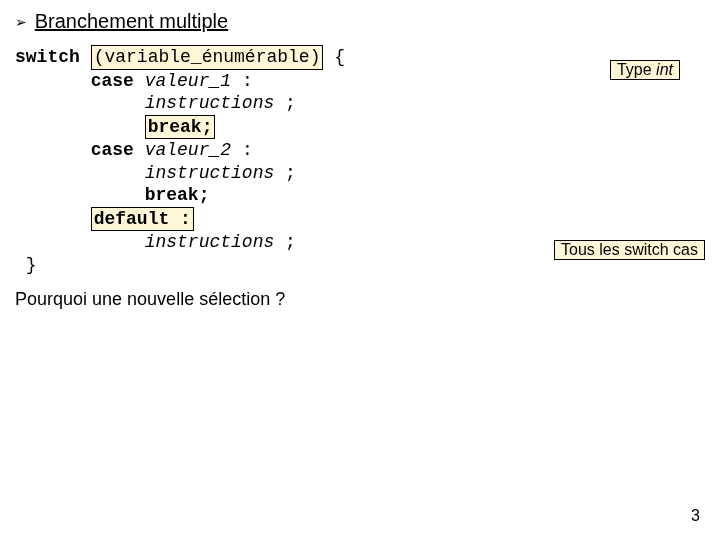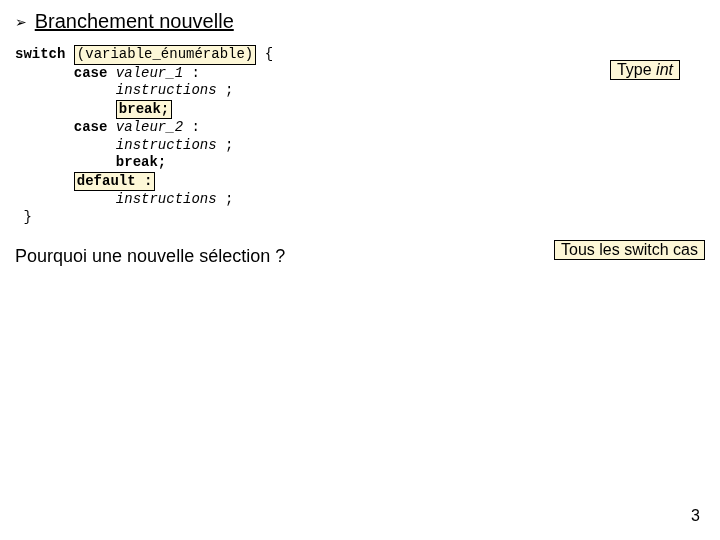--- a/index.html
+++ b/index.html
@@ -24,21 +24,21 @@
   .bullet {
     font-size: 14px;
     margin-right: 8px;
   }
   .heading {
     font-size: 20px;
     text-decoration: underline;
   }
   .code-block {
     font-family: "Courier New", monospace;
-    font-size: 14px;
+    font-size: 18px;
     line-height: 1.25;
     white-space: pre;
   }
   .kw { font-weight: bold; font-style: normal; }
   .it { font-style: italic; font-weight: normal; }
   .plain { font-style: normal; font-weight: normal; }
   .boxed {
     border: 1px solid #000;
     background: #fdf7d7;
     padding: 0 2px;
@@ -50,36 +50,36 @@
     background: #fdf7d7;
     border: 1px solid #000;
     font-family: Arial, sans-serif;
     font-size: 16px;
     padding: 0 6px;
     white-space: nowrap;
   }
   .ital { font-style: italic; }
   .question {
     font-size: 18px;
-    margin-top: 20px;
+    margin-top: 13px;
   }
   .pagenum {
     position: absolute;
     right: 20px;
     bottom: 15px;
     font-size: 16px;
   }
 </style>
 </head>
 <body>
 
 <div class="slide">
   <div class="heading-row">
     <span class="bullet">➢</span>
-    <span class="heading">Branchement nouvelle</span>
+    <span class="heading">Branchement multiple</span>
   </div>
 
   <div class="code-block"><span class="kw">switch</span> <span class="boxed it">(variable_énumérable)</span><span class="plain"> {</span>
        <span class="kw">case</span> <span class="it">valeur_1</span><span class="plain"> :</span>
             <span class="it">instructions</span><span class="plain"> ;</span>
             <span class="boxed kw">break;</span>
        <span class="kw">case</span> <span class="it">valeur_2</span><span class="plain"> :</span>
             <span class="it">instructions</span><span class="plain"> ;</span>
             <span class="kw">break;</span>
        <span class="boxed kw">default :</span>

